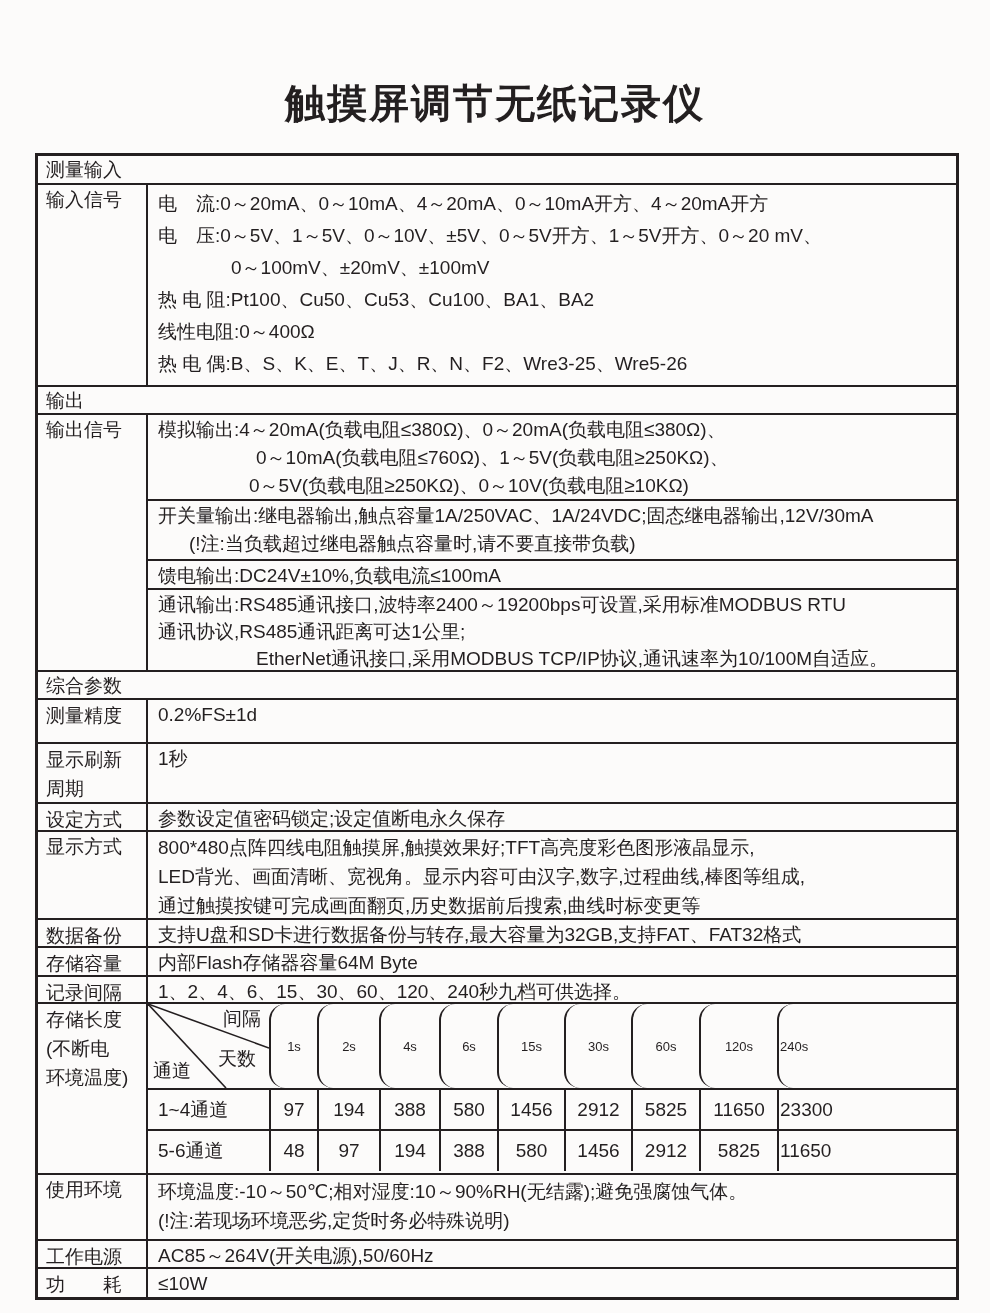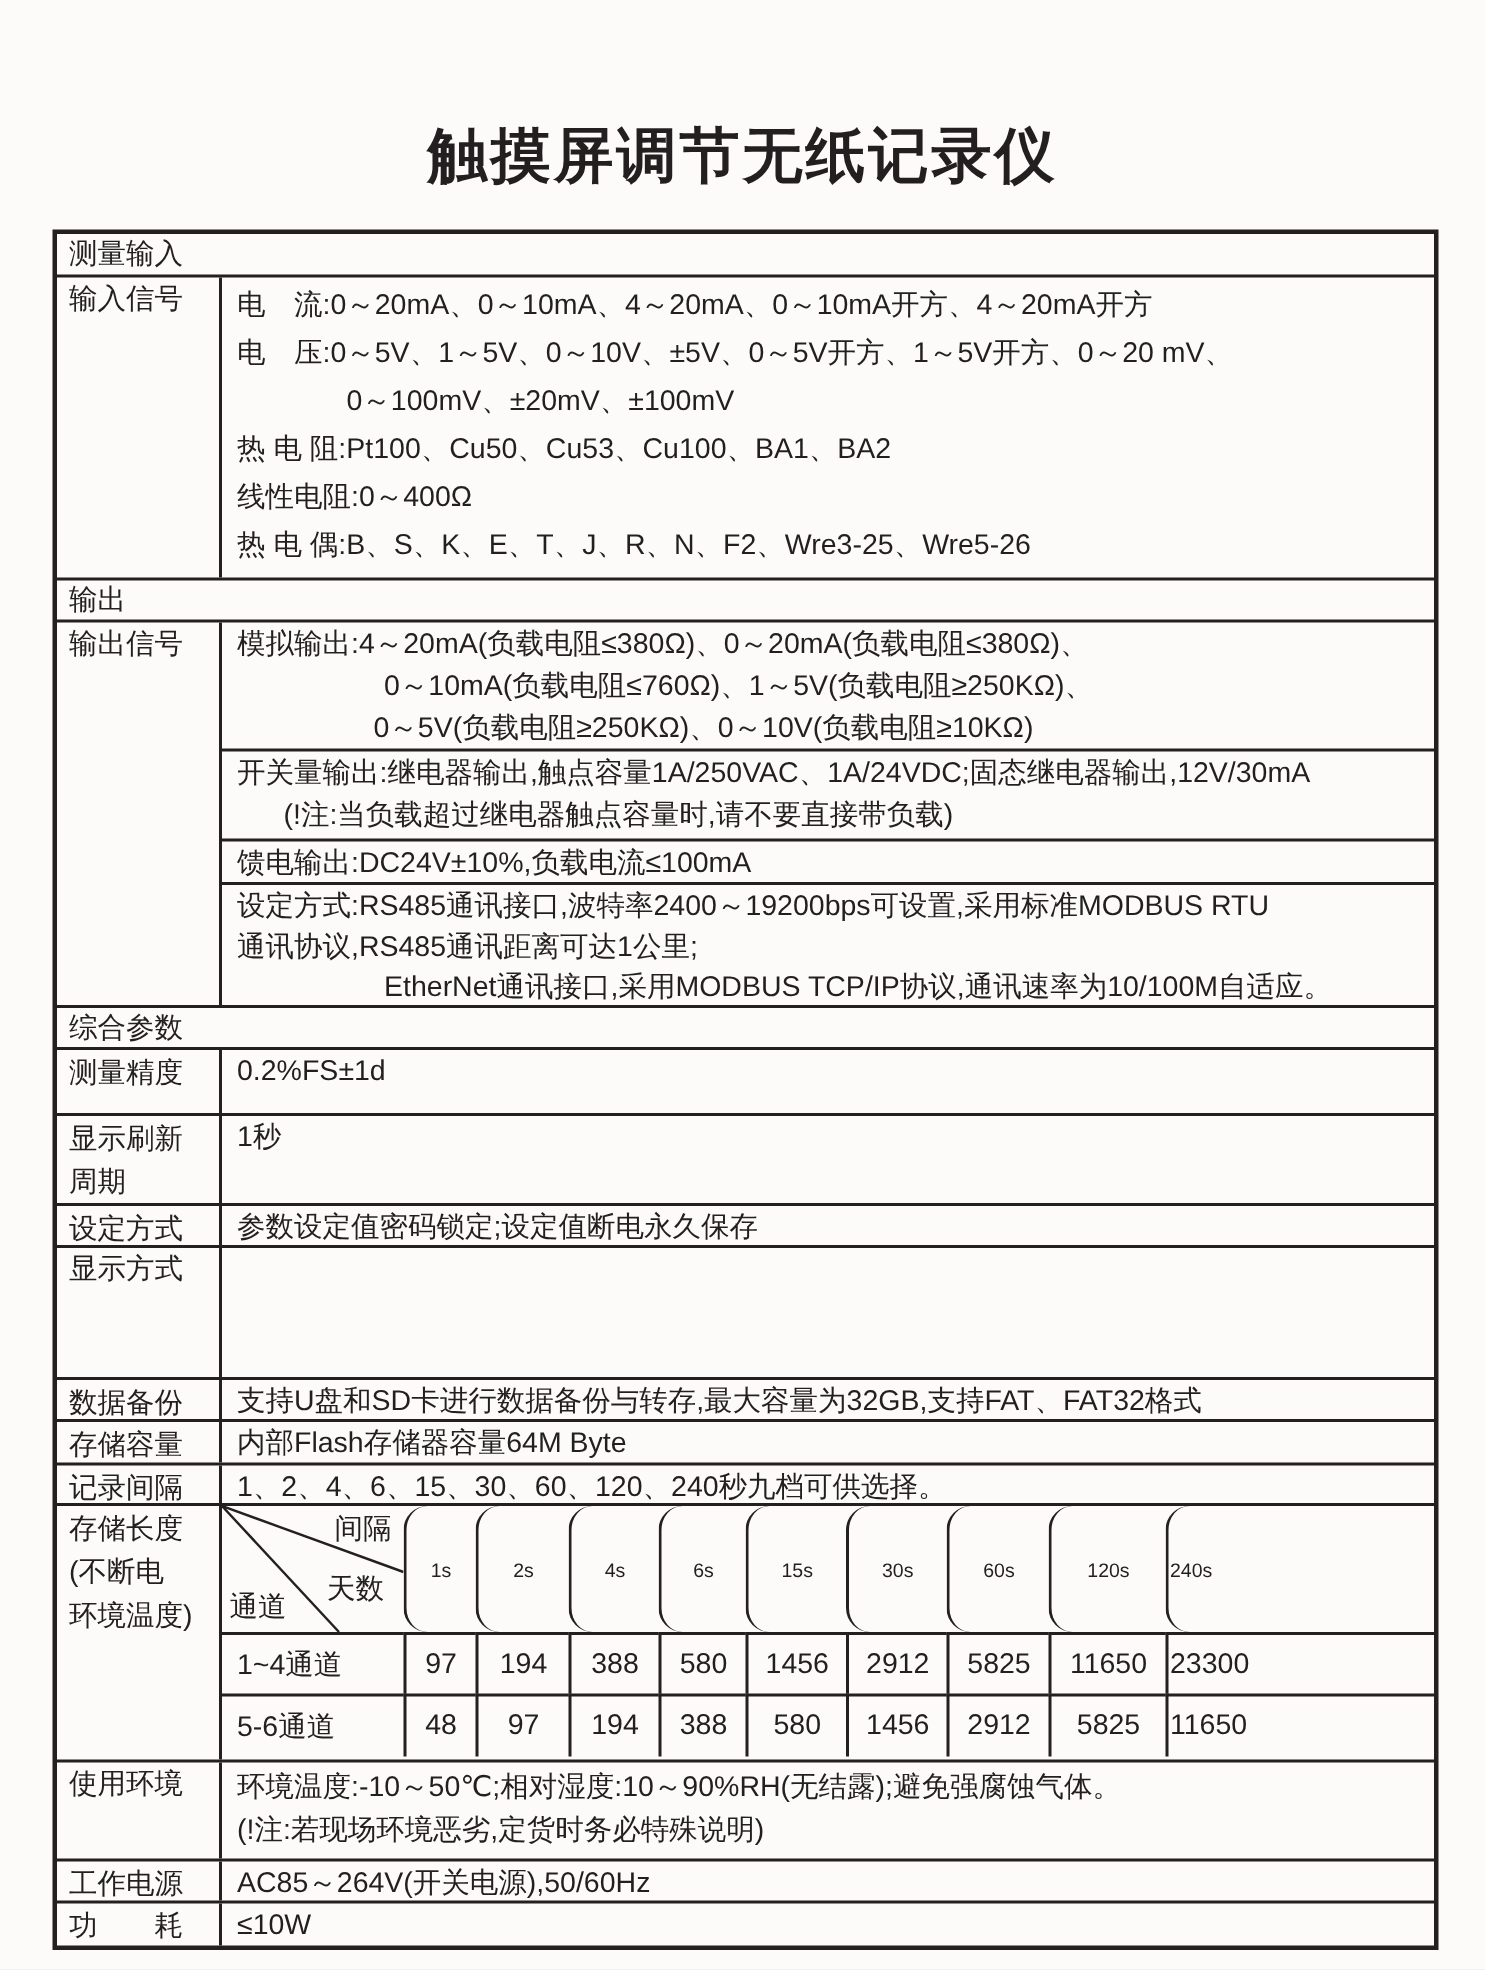--- a/index.html
+++ b/index.html
@@ -111,21 +111,21 @@
           <div class="ln i3">0～5V(负载电阻≥250KΩ)、0～10V(负载电阻≥10KΩ)</div>
         </div>
         <div class="subrow sr-switch">
           <div class="ln">开关量输出:继电器输出,触点容量1A/250VAC、1A/24VDC;固态继电器输出,12V/30mA</div>
           <div class="ln i1">(!注:当负载超过继电器触点容量时,请不要直接带负载)</div>
         </div>
         <div class="subrow sr-feed">
           <div class="ln">馈电输出:DC24V±10%,负载电流≤100mA</div>
         </div>
         <div class="subrow sr-comm">
-          <div class="ln">设定方式:RS485通讯接口,波特率2400～19200bps可设置,采用标准MODBUS RTU</div>
+          <div class="ln">通讯输出:RS485通讯接口,波特率2400～19200bps可设置,采用标准MODBUS RTU</div>
           <div class="ln">通讯协议,RS485通讯距离可达1公里;</div>
           <div class="ln i2">EtherNet通讯接口,采用MODBUS TCP/IP协议,通讯速率为10/100M自适应。</div>
         </div>
       </div>
     </div>
 
     <div class="rw sec h-s3">
       <span>综合参数</span>
     </div>
 
@@ -142,20 +142,25 @@
       <div class="cnt">1秒</div>
     </div>
 
     <div class="rw h-set">
       <div class="lbl">设定方式</div>
       <div class="cnt">参数设定值密码锁定;设定值断电永久保存</div>
     </div>
 
     <div class="rw h-dis">
       <div class="lbl top">显示方式</div>
+      <div class="cnt dis-lines">
+        <div class="ln">800*480点阵四线电阻触摸屏,触摸效果好;TFT高亮度彩色图形液晶显示,</div>
+        <div class="ln">LED背光、画面清晰、宽视角。显示内容可由汉字,数字,过程曲线,棒图等组成,</div>
+        <div class="ln">通过触摸按键可完成画面翻页,历史数据前后搜索,曲线时标变更等</div>
+      </div>
     </div>
 
     <div class="rw h-bak">
       <div class="lbl">数据备份</div>
       <div class="cnt">支持U盘和SD卡进行数据备份与转存,最大容量为32GB,支持FAT、FAT32格式</div>
     </div>
 
     <div class="rw h-cap">
       <div class="lbl">存储容量</div>
       <div class="cnt">内部Flash存储器容量64M Byte</div>

